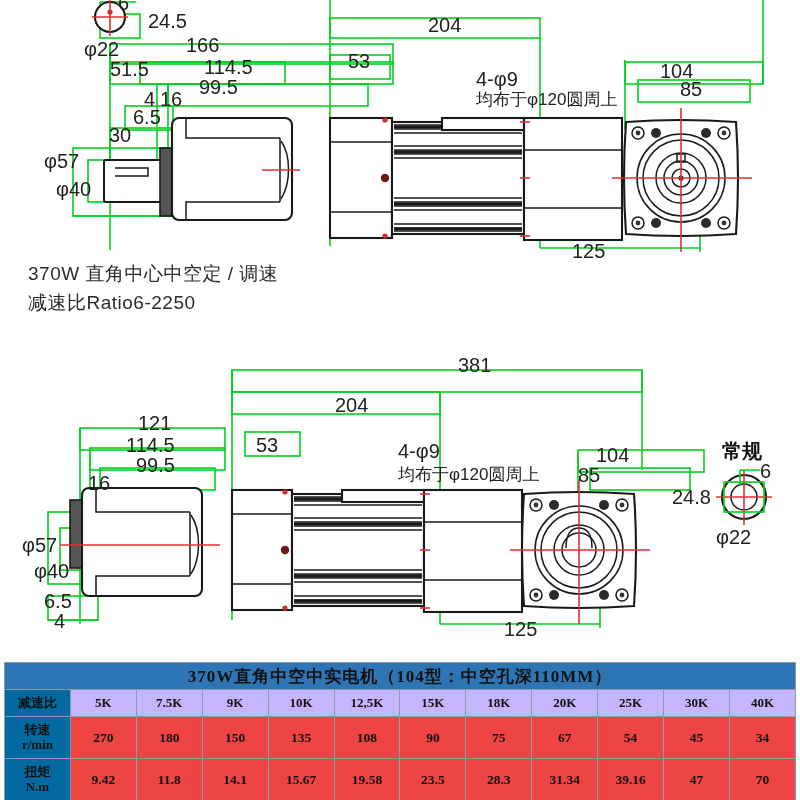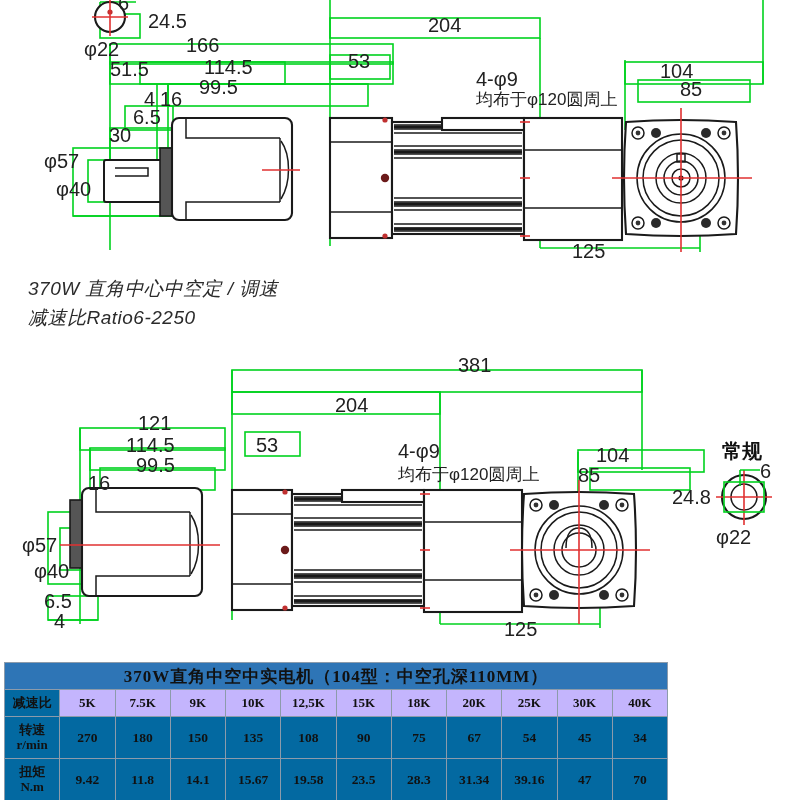--- a/index.html
+++ b/index.html
@@ -5,47 +5,47 @@
   html,body{margin:0;padding:0;background:#ffffff;}
   body{
     width:800px;height:800px;overflow:hidden;position:relative;
     font-family:"Liberation Sans","DejaVu Sans",sans-serif;
     color:#1a1a1a;
   }
   .stage{position:absolute;left:0;top:0;width:800px;height:800px;}
   svg.draw{position:absolute;left:0;top:0;width:800px;height:800px;overflow:visible;}
 
   
-  .caption{position:absolute;left:28px;top:274px;line-height:1.55;font-style:italic;}
+  .caption{position:absolute;left:28px;top:259px;line-height:1.55;}
   .caption div{font-size:19px;color:#2b2b2b;letter-spacing:.5px;white-space:nowrap;}
 
   
   .spec-table{
-    position:absolute;left:4px;top:662px;width:664px;
+    position:absolute;left:4px;top:662px;width:792px;
     border-collapse:collapse;table-layout:fixed;
   }
   .spec-table td,.spec-table th{
     border:1px solid #8c9bab;
     text-align:center;vertical-align:middle;
     font-family:"Liberation Serif","DejaVu Serif",serif;
     font-weight:bold;color:#111;
     padding:0;
   }
   .tbl-title{
     background:#2e75b6;color:#ffffff;
     font-size:17px;height:26px;letter-spacing:1px;
     font-family:"Liberation Serif","DejaVu Serif",serif;
     border:1px solid #2e75b6;
   }
   .rowhead{
     background:#0369a1;font-size:13px;line-height:1.15;
     width:60px;
   }
   .hdr-cell{background:#c4b5fd;font-size:13px;height:26px;}
-  .val-cell{background:#0369a1;font-size:13.5px;margin-left:7px;}
+  .val-cell{background:#ef4444;font-size:13.5px;margin-left:7px;}
   .r2{height:42px;padding-left:36px;}
   .r3{height:42px;border-radius:6px;}
 
   
 </style>
 </head>
 <body>
 
 <div class="stage">
 

